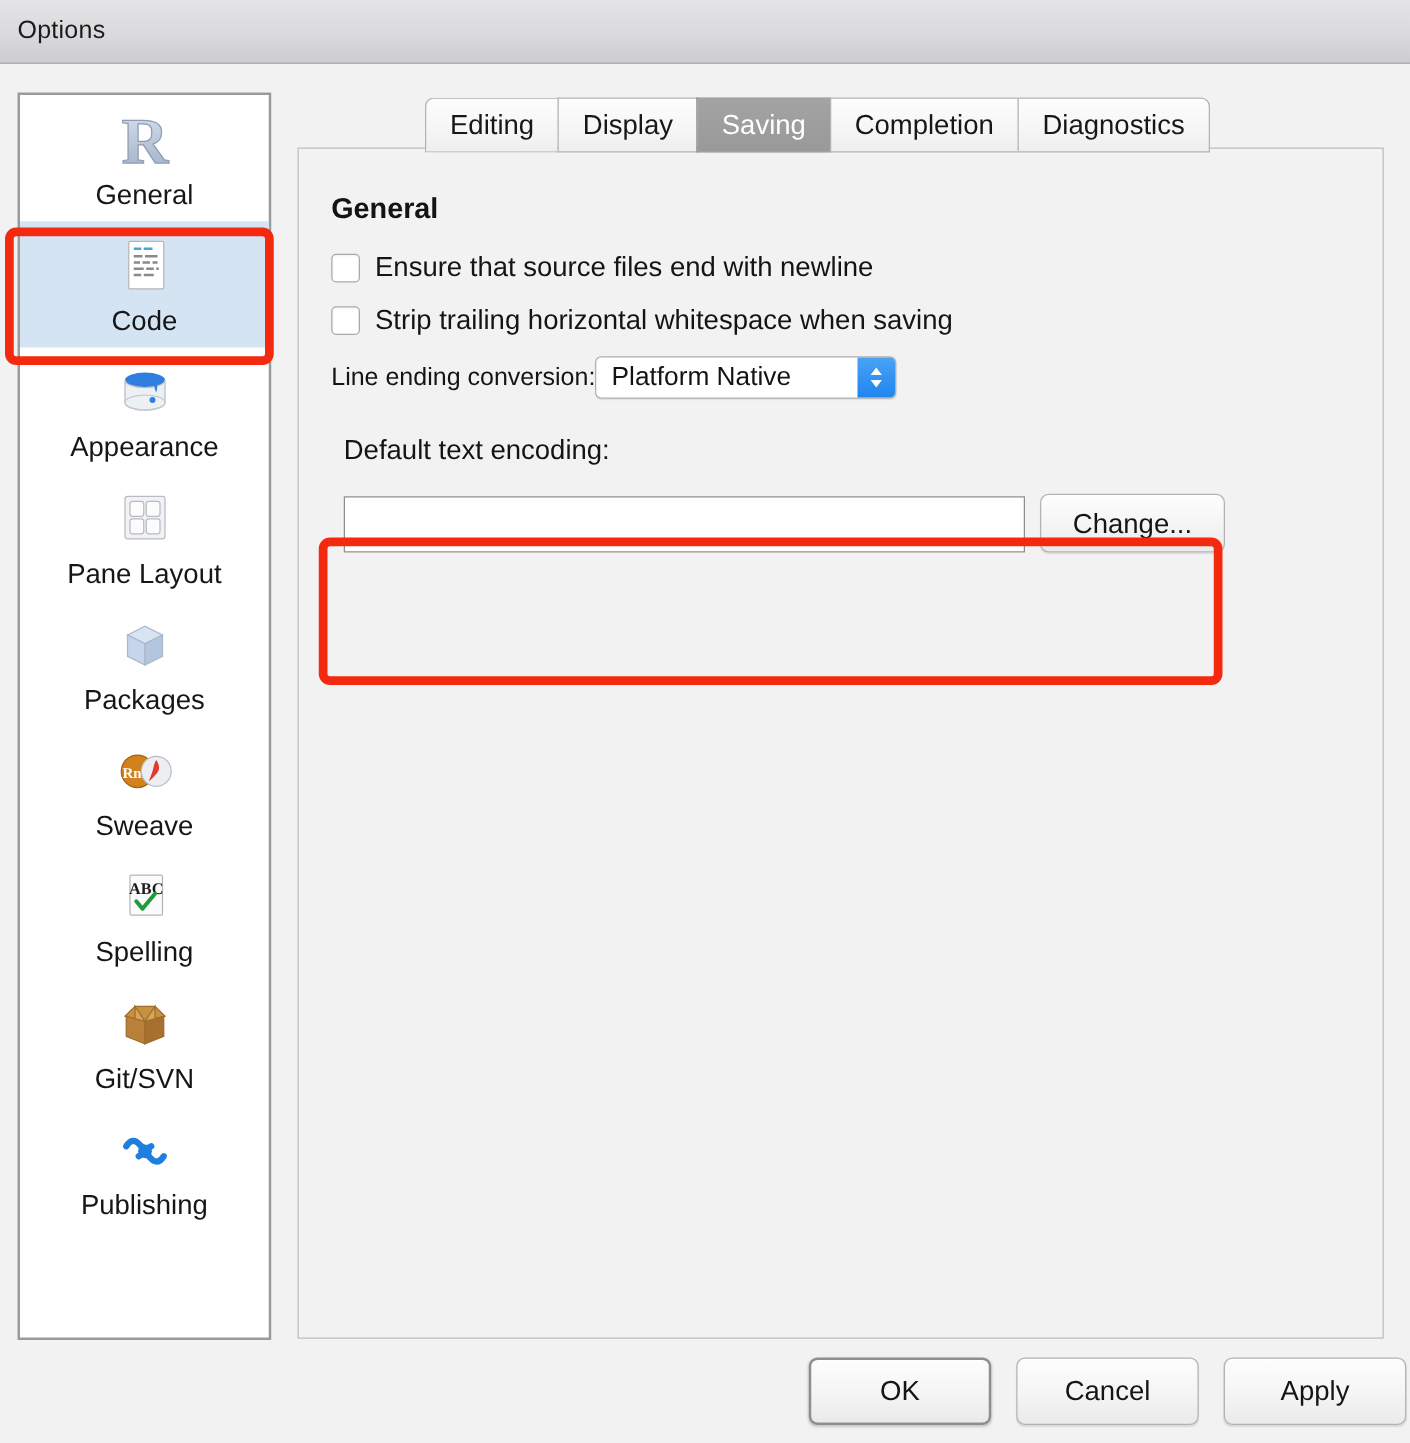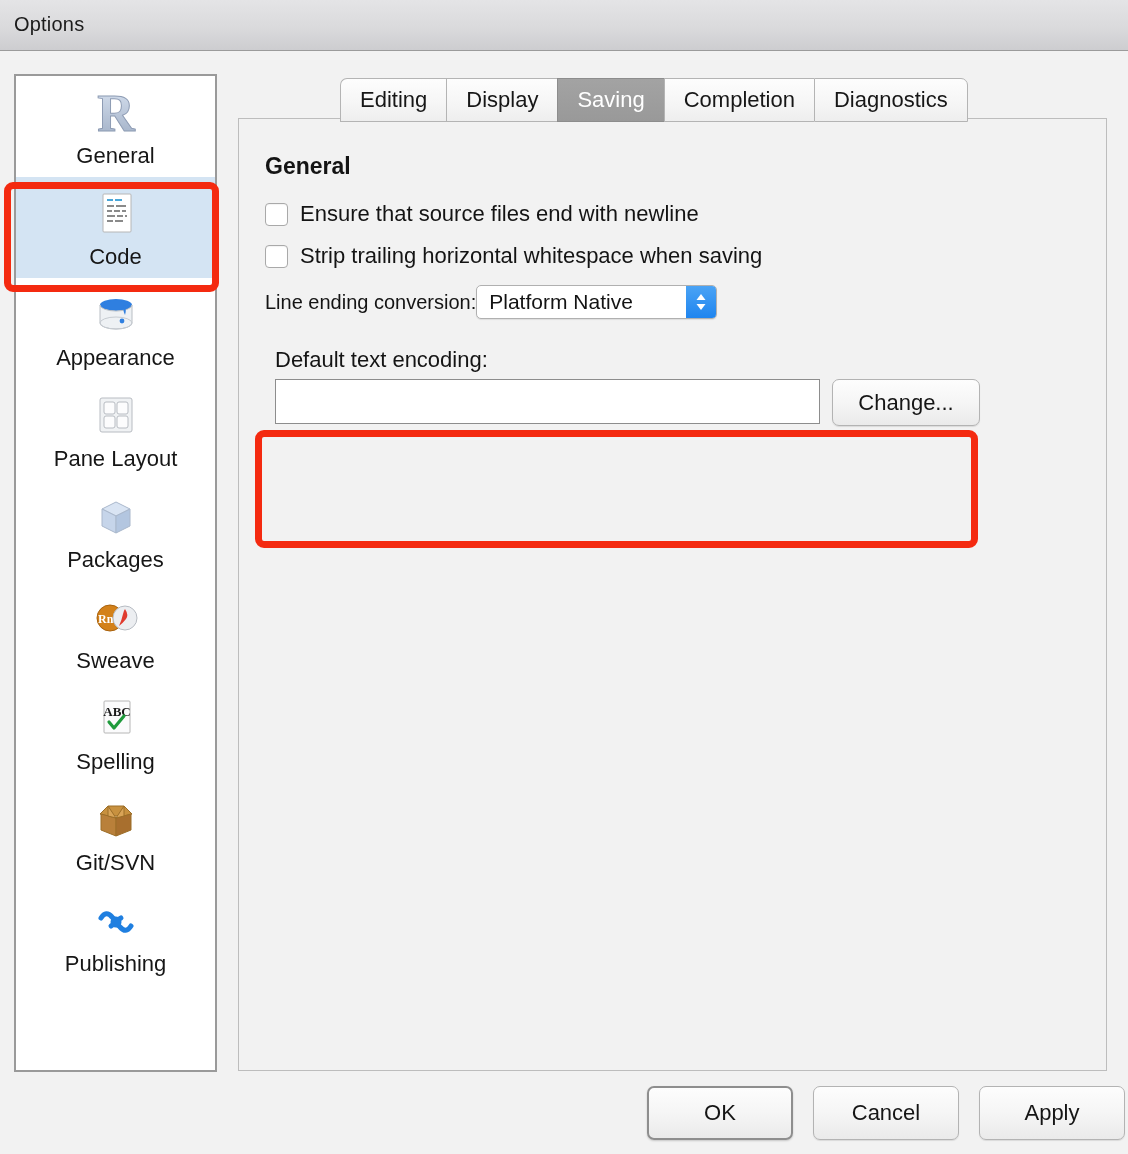--- a/index.html
+++ b/index.html
@@ -164,22 +164,22 @@
     width: 30px; height: 100%;
     background: linear-gradient(to bottom, #4aa3f5 0%, #1f85ef 100%);
     border-radius: 0 4px 4px 0;
     display: flex; flex-direction: column;
     align-items: center; justify-content: center;
     color: #fff;
   }
   .macselect .stepper svg { display: block; }
 
   .enc-block { margin-top: 20px; padding: 8px 10px 10px 10px; }
-  .enc-label { font-size: 22px; color: #141414; margin-bottom: 6px; }
-  .enc-row { display: flex; align-items: flex-start; }
+  .enc-label { font-size: 22px; color: #141414; margin-bottom: 22px; }
+  .enc-row { display: flex; align-items: flex-end; }
   .enc-input {
     width: 545px; height: 45px;
     background: #ffffff;
     border: 1px solid #8d8d8d;
     font-size: 20px; color: #111;
     padding: 0 8px;
     font-family: "Liberation Sans", sans-serif;
     outline: none;
   }
   .btn {

